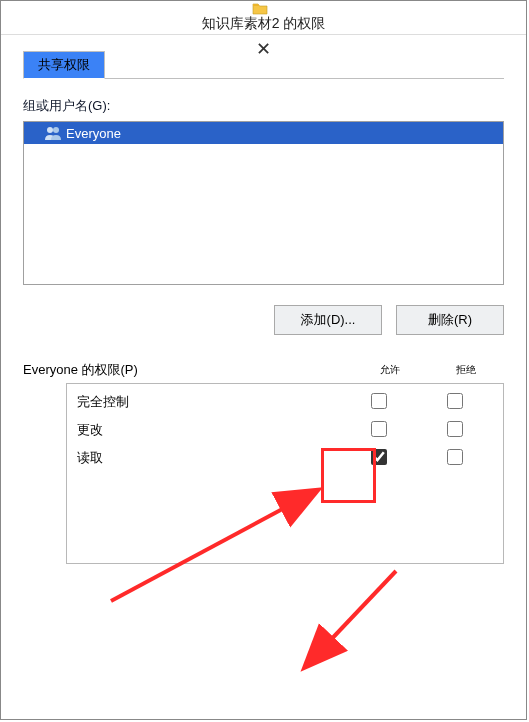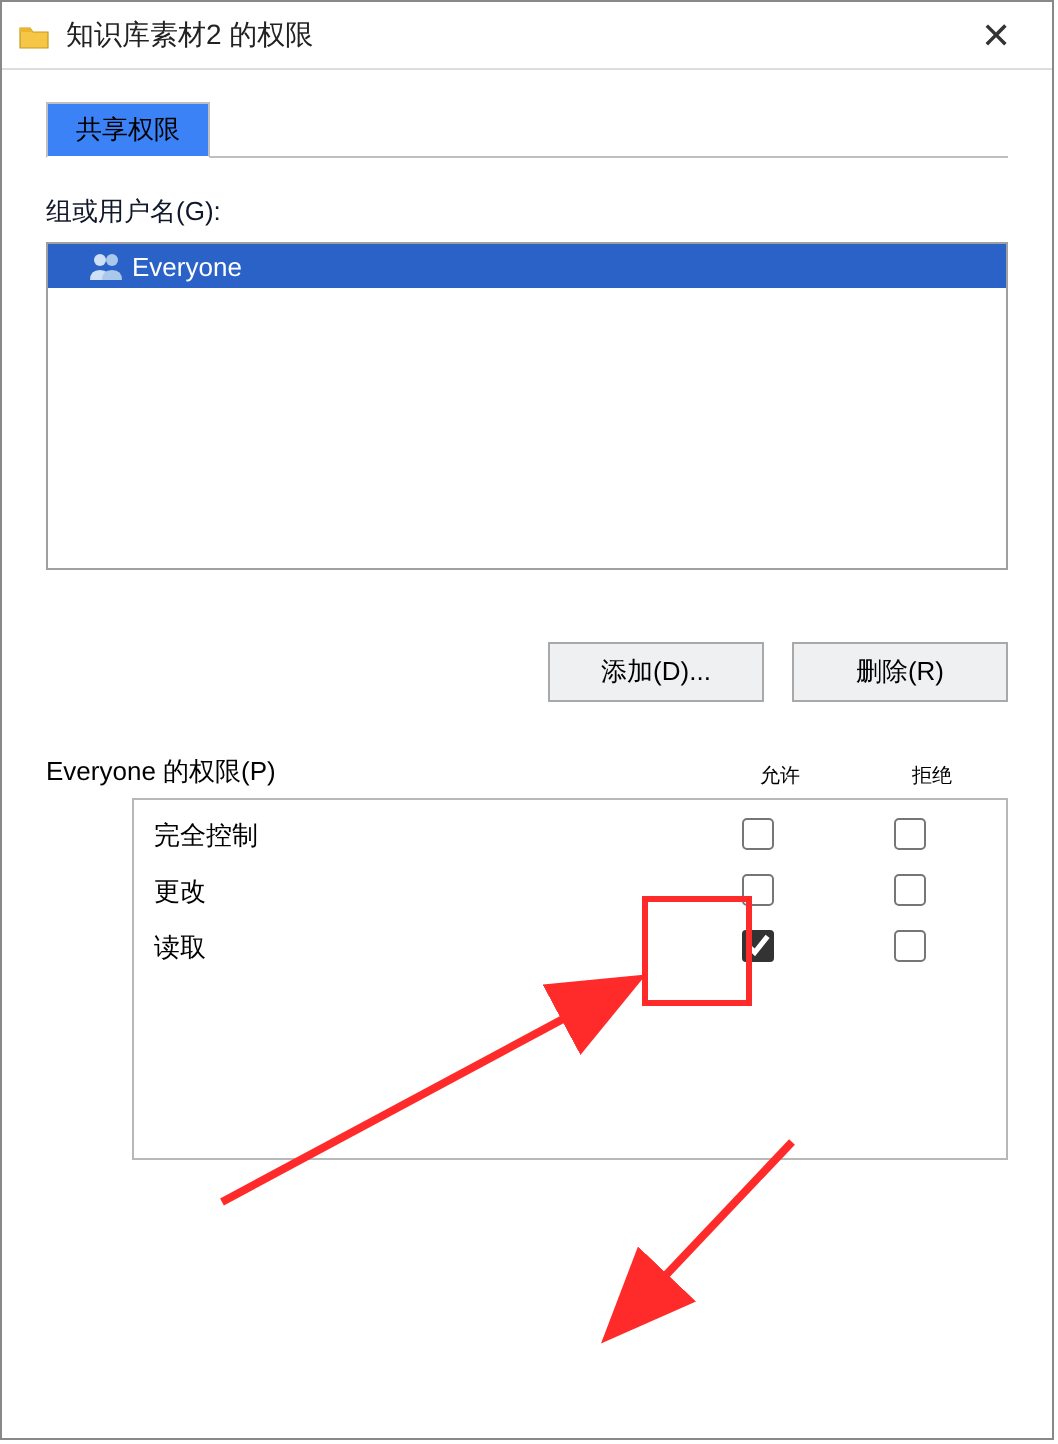--- a/index.html
+++ b/index.html
@@ -19,20 +19,21 @@
     position: relative;
     background: #fff;
   }
   .titlebar {
     height: 34px;
     display: flex;
     align-items: center;
     padding: 0 8px;
     border-bottom: 1px solid #ddd;
     background: #fff;
+    flex-direction: column;
   }
   .titlebar .folder-icon {
     width: 16px; height: 14px;
     margin-right: 8px;
     display: inline-block;
   }
   .titlebar .folder-icon svg { display:block; }
   .titlebar-title { flex: 1; color: #222; font-size: 14px;}
   .titlebar-close {
     font-size: 18px;
@@ -95,25 +96,24 @@
     margin-bottom: 26px;
   }
   .btn {
     min-width: 108px;
     height: 30px;
     border: 1px solid #a9a9a9;
     background: #eef0f2;
     font-size: 13px;
     cursor: pointer;
     padding: 0 6px;
-    margin-top: 16px;
   }
   .perm-header {
     display: flex;
-    align-items: flex-end;
+    align-items: center;
     margin-bottom: 4px;
   }
   .perm-title { flex: 1; }
   .perm-col {
     width: 76px;
     text-align: center;
     font-size: 10px;
   }
   .perm-table {
     border: 1px solid #b8b8b8;

